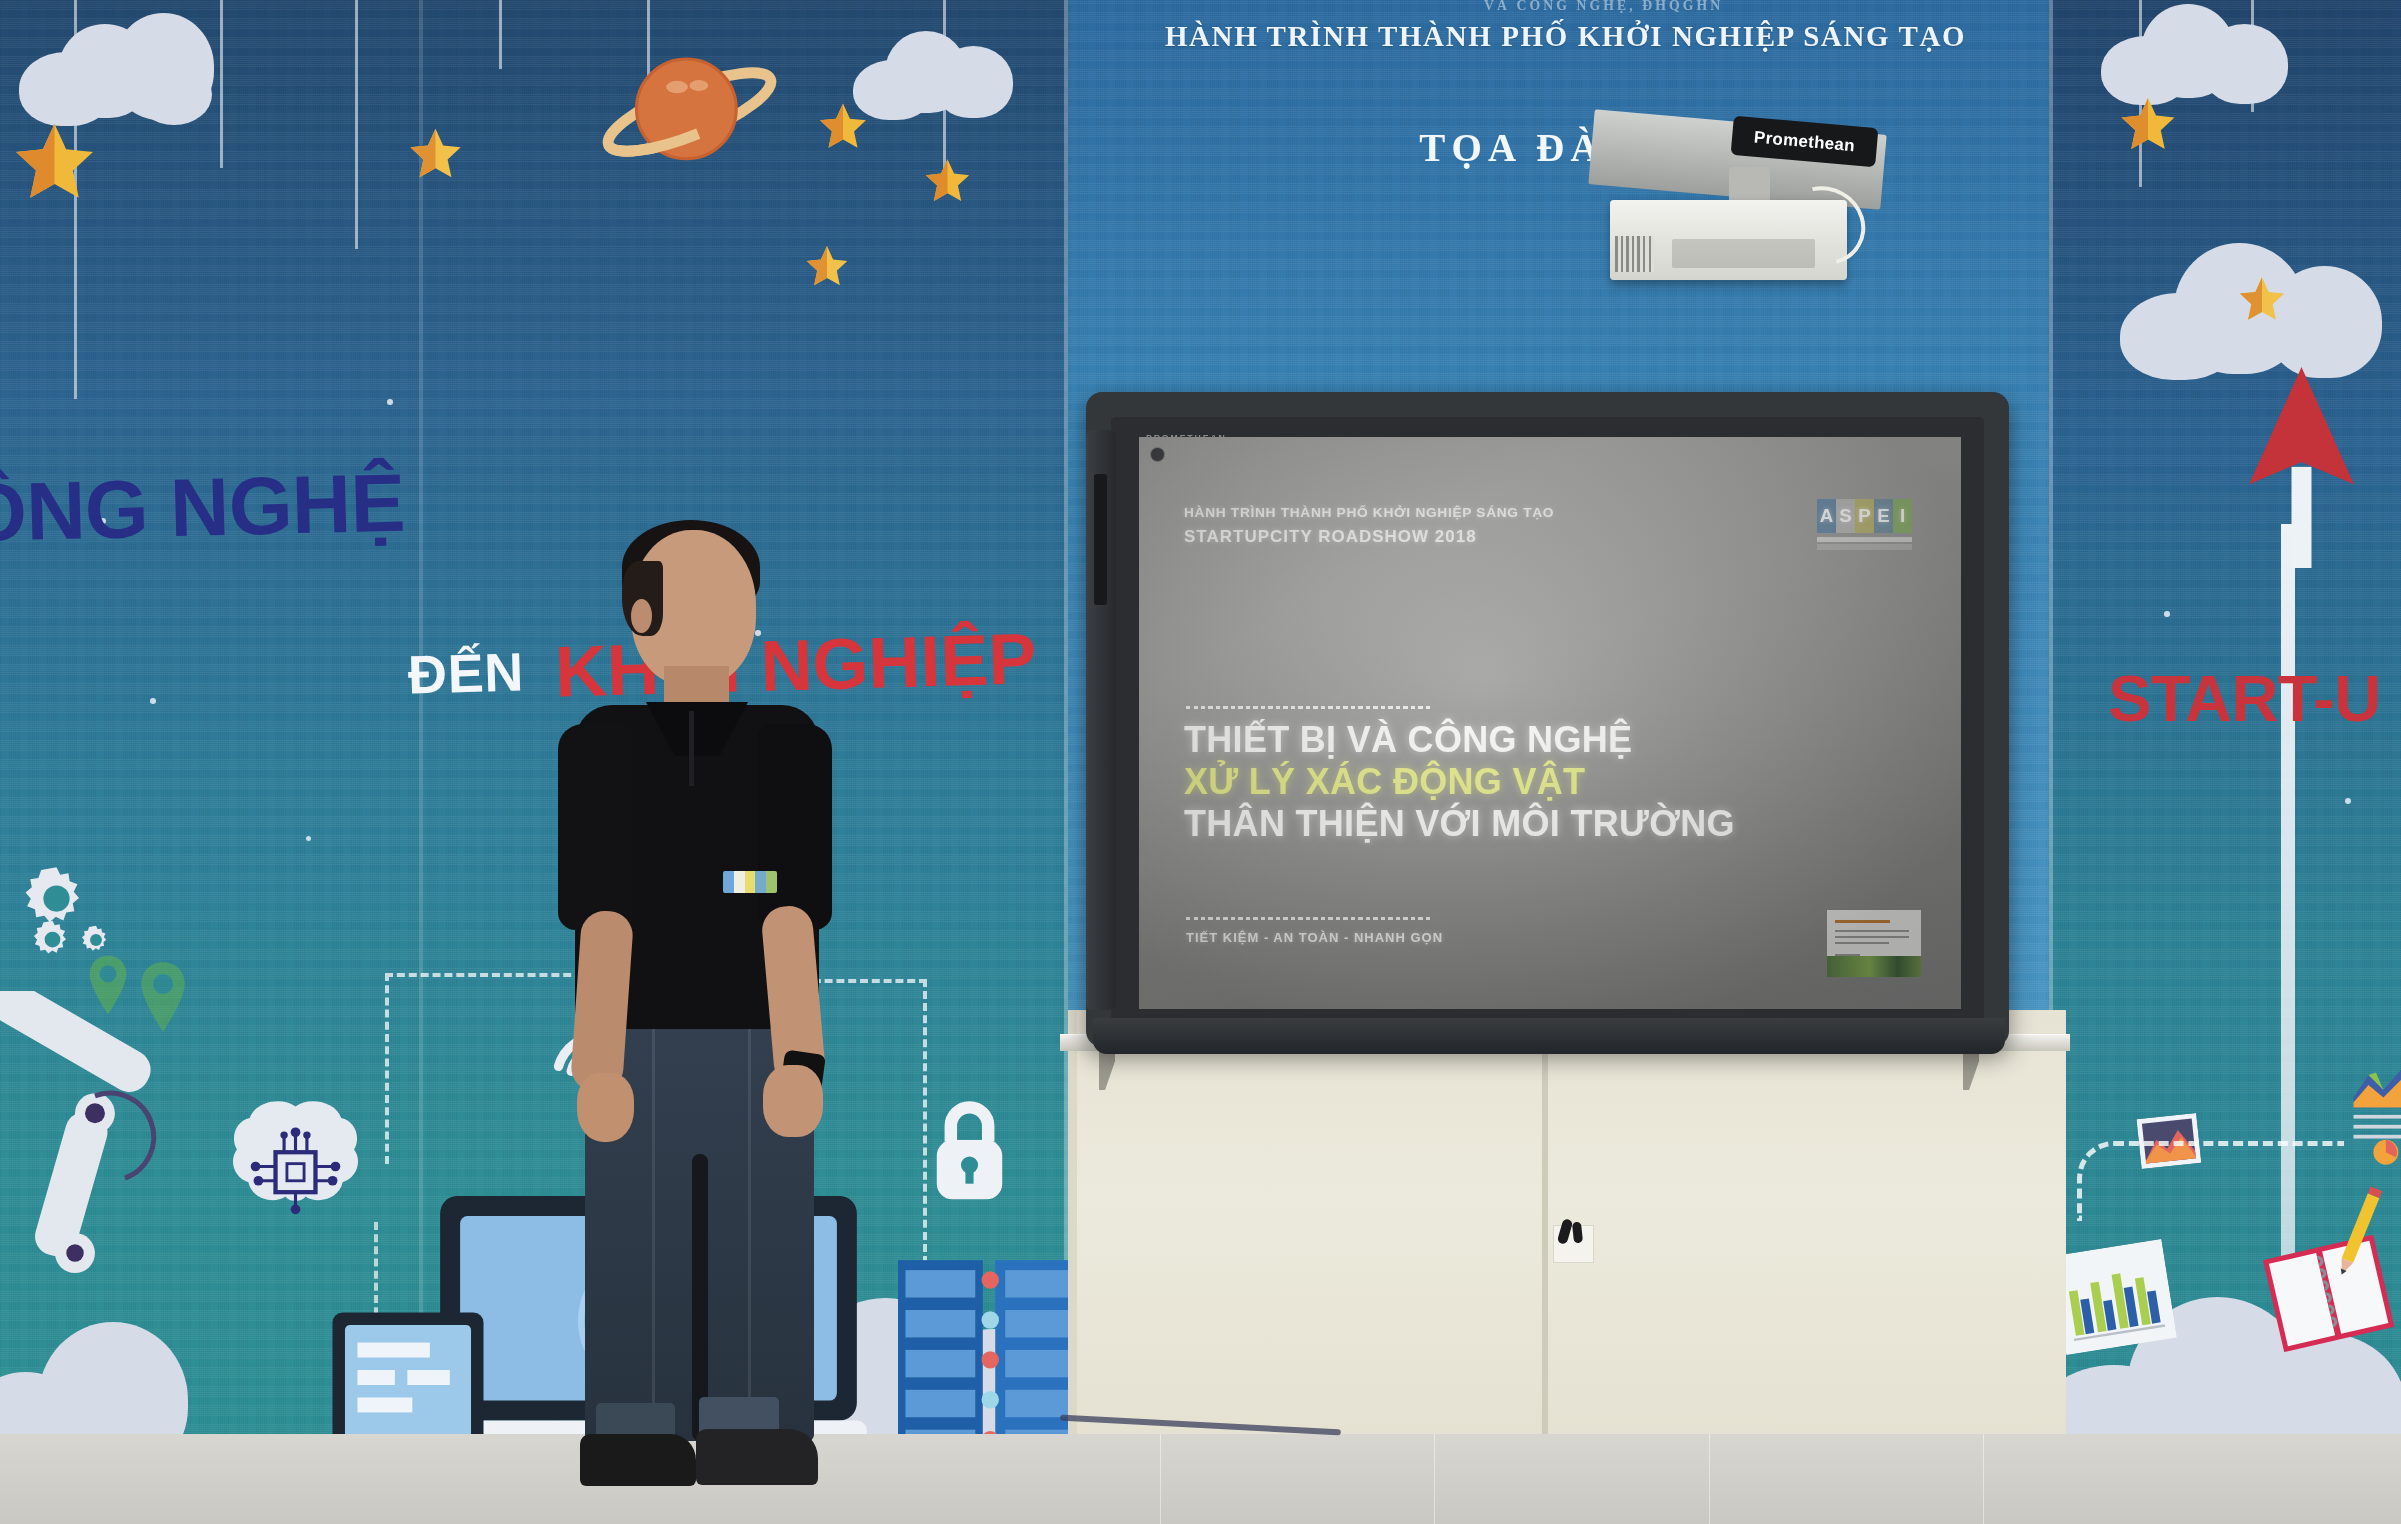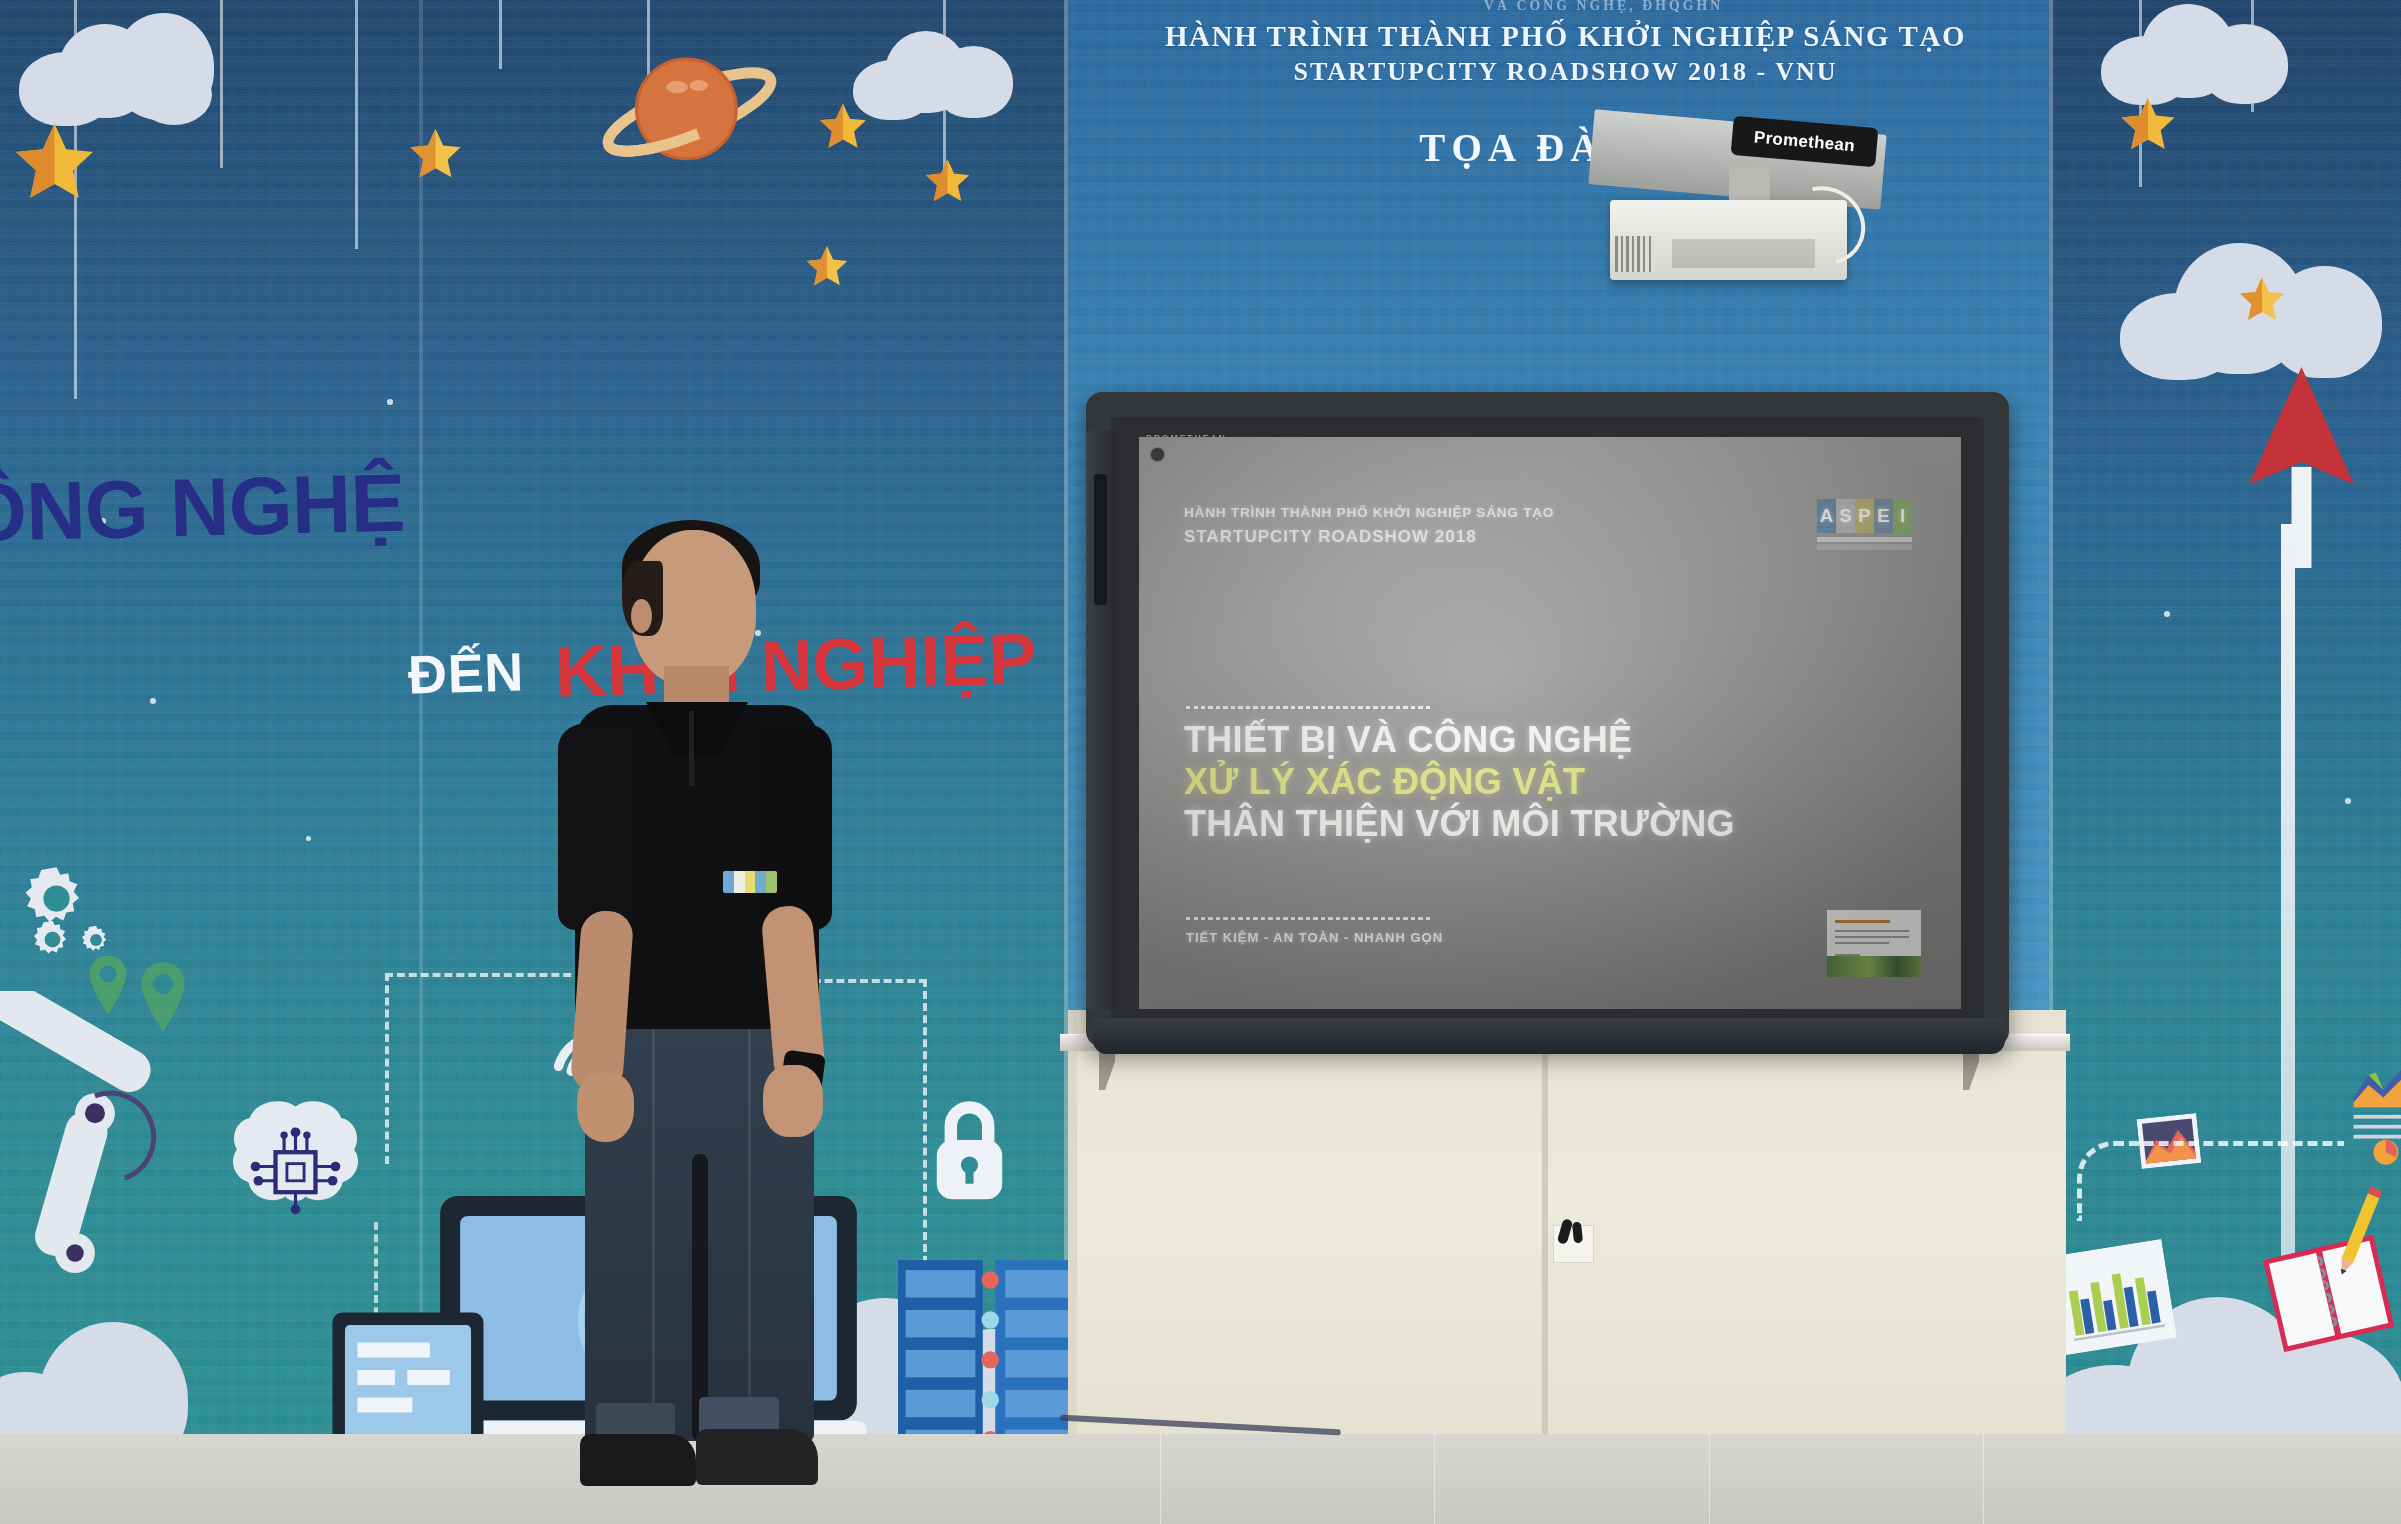--- a/index.html
+++ b/index.html
@@ -535,26 +535,26 @@
         </g>
       <circle cx="28" cy="74" r="10" fill="#f2a33c"></circle>
       <path d="M28 74 L28 64 A10 10 0 0 1 36 78 Z" fill="#e2645c"></path>
     </svg>
   </div>
   <div class="dashline" style="left:2077px;top:1141px;width:262px;height:75px;border-top:5px dashed rgba(255,255,255,.8);border-left:5px dashed rgba(255,255,255,.8);border-radius:37px 0 0 0"></div>
 
   <div id="top-micro">VÀ CÔNG NGHỆ, ĐHQGHN</div>
   <div id="banner-title">
     <span class="l1">HÀNH TRÌNH THÀNH PHỐ KHỞI NGHIỆP SÁNG TẠO</span>
-    <span class="l2">STARTUPCITY ROADSHOW 2018 - VNU</span>
   </div>
   <div id="toa-dam">TỌA ĐÀM</div>
   <div id="txt-cong-nghe">ÔNG NGHỆ</div>
   <div id="txt-den">ĐẾN</div>
   <div id="txt-khoi">KHỞI NGHIỆP</div>
+  <div id="txt-startup">START-U</div>
 
   <div id="wall">
     <div class="panel-line" style="left:474px;top:0;width:6.2px;bottom:0"></div>
     <div class="panel-line" style="left:0;top:430px;width:998px;height:7.5px"></div>
     <div class="panel-line" style="left:0;top:0;width:8.7px;bottom:0;background:#ddd9c9"></div>
   </div>
   <div id="rail"></div>
   <div class="bracket" style="left:1099px;top:1049px"></div>
   <div class="bracket" style="left:1963px;top:1049px"></div>
   <div id="socket">

